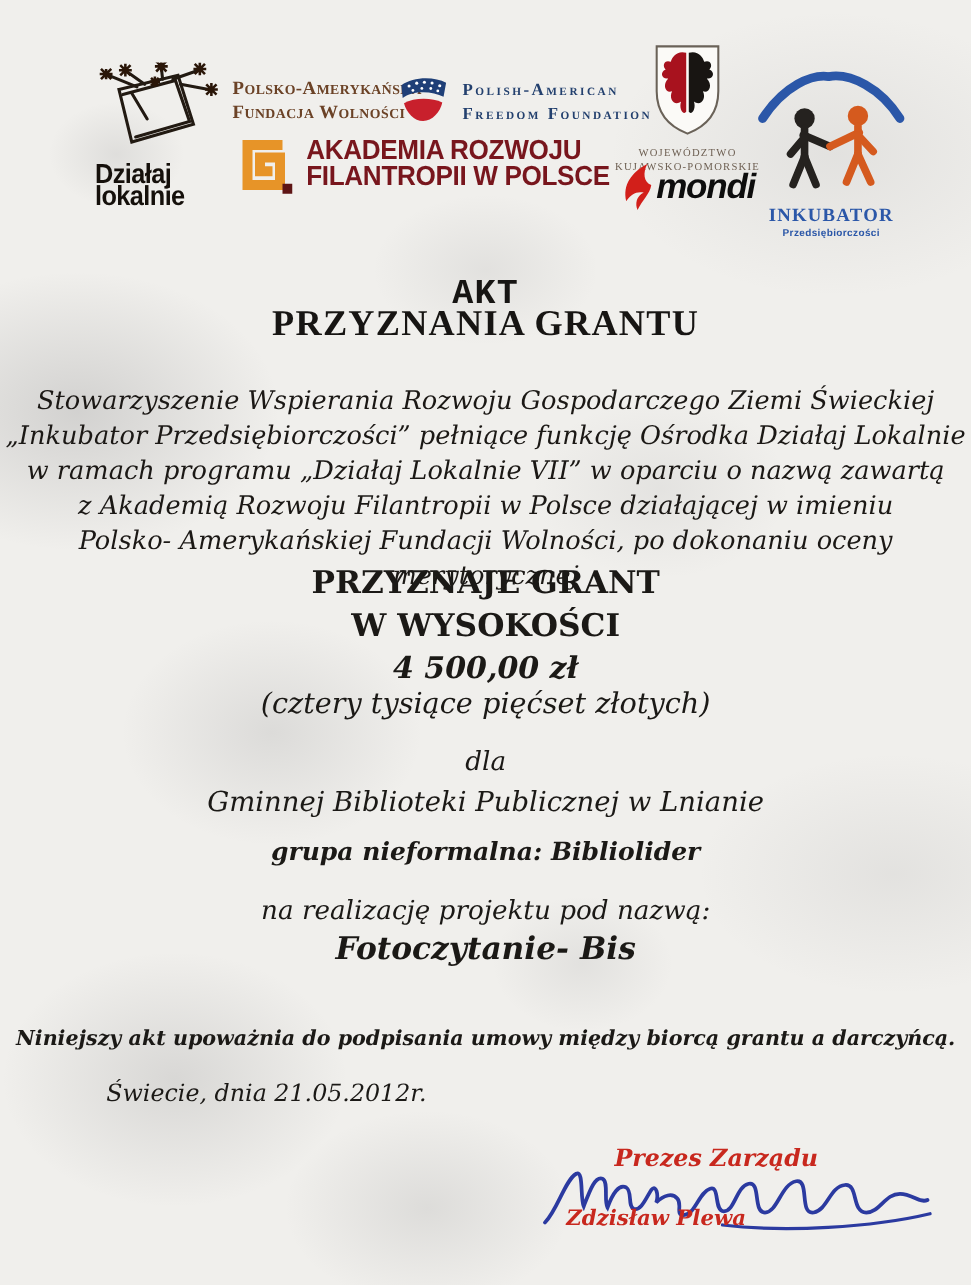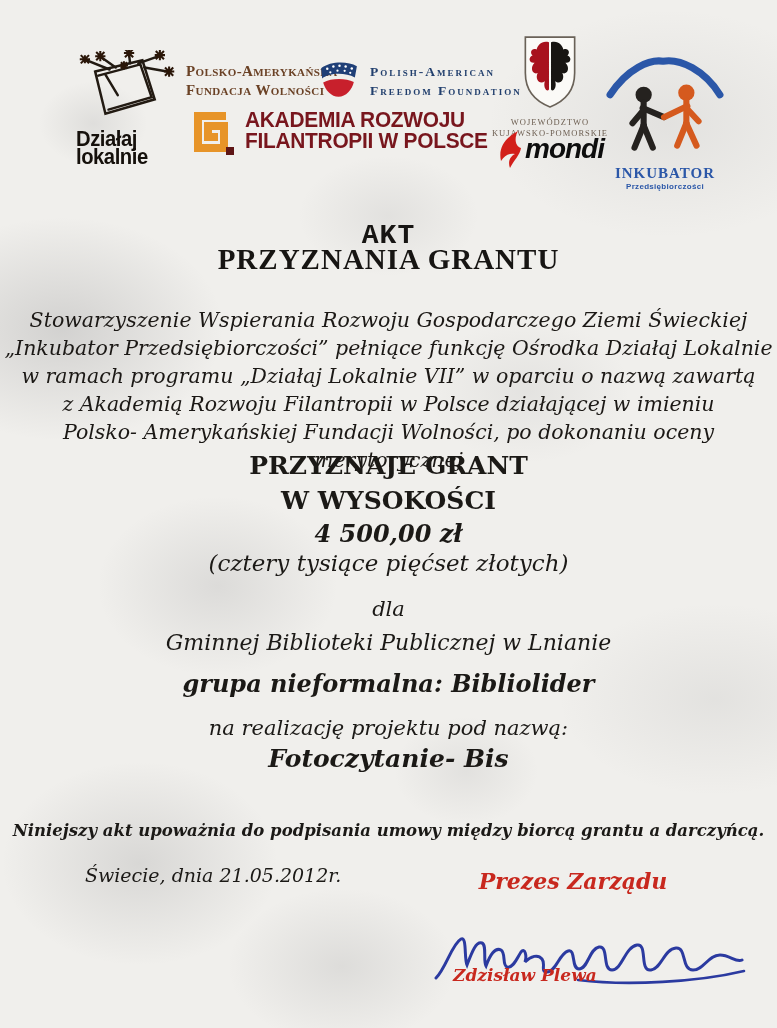--- a/index.html
+++ b/index.html
@@ -48,26 +48,26 @@
   .t2{top:243px;font-size:29px;}
   .script{font-style:italic;}
   .para{top:306px;font-size:20.5px;line-height:28px;color:#1b1815;}
   .grant{font-weight:700;}
   .g1{top:451px;font-size:25px;}
   .g2{top:486px;font-size:25px;}
   .amount{top:519px;font-size:24px;font-weight:700;font-style:italic;}
   .words{top:550px;font-size:23px;font-style:italic;}
   .dla{top:597px;font-size:21px;font-style:italic;}
   .recipient{top:630px;font-size:22px;font-style:italic;}
-  .group{top:669px;font-size:24px;font-weight:700;font-style:italic;}
+  .group{top:669px;font-size:20px;font-weight:700;font-style:italic;}
   .intro{top:716px;font-size:21px;font-style:italic;}
   .project{top:744px;font-size:25px;font-weight:700;font-style:italic;}
   .note{top:821px;font-size:16.5px;font-style:italic;font-weight:600;}
   .placedate{left:85px;top:864px;font-size:19px;font-style:italic;}
-  .sig-role{left:453px;top:868px;width:240px;text-align:center;font-size:22px;
+  .sig-role{left:453px;top:916px;width:240px;text-align:center;font-size:19px;
     font-style:italic;font-weight:700;color:#c8281e;}
   .sig-name{left:453px;top:965px;width:240px;text-align:left;font-size:17px;
     font-style:italic;font-weight:700;color:#c8281e;}
 </style>
 </head>
 <body>
 
 <div class="page">
 
   <div class="abs" style="left:70px;top:50px;width:118px;">

